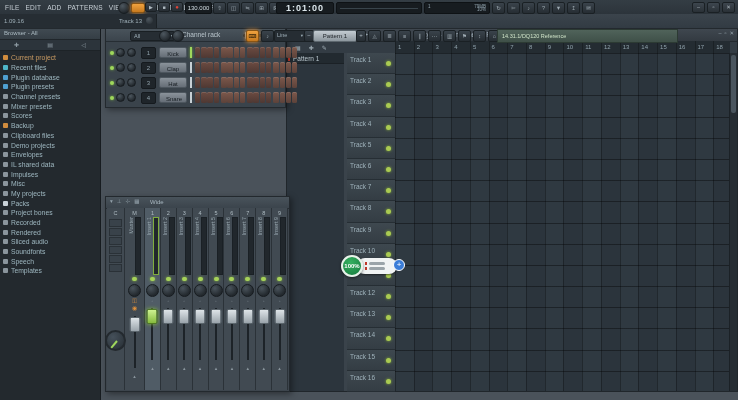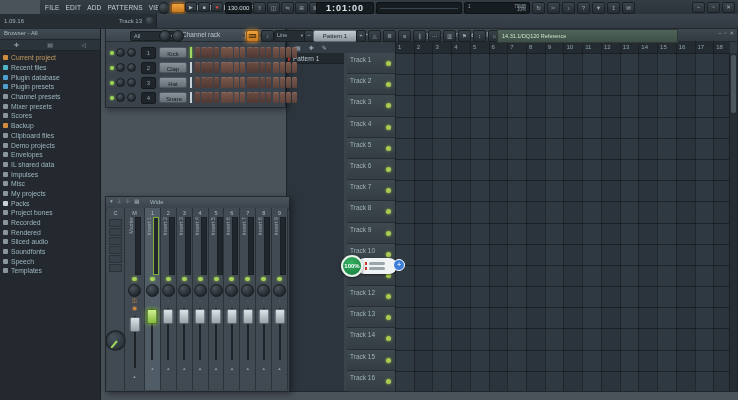--- a/index.html
+++ b/index.html
@@ -1,19 +1,19 @@
 <!DOCTYPE html>
 <html><head>
 <meta charset="utf-8">
 <style>
   html,body{margin:0;padding:0;background:#14181b;}
   .screen{position:relative;width:738px;height:400px;background:#4a525a;overflow:hidden;
           font-family:"Liberation Sans",sans-serif;color:#c3ced6;-webkit-font-smoothing:antialiased;}
   
-  .row1{position:absolute;top:0;left:0;right:0;height:14px;background:linear-gradient(#343d44,#2c343b);border-bottom:1px solid #23292e;z-index:50;margin-left:40px;}
+  .row1{position:absolute;top:0;left:0;right:0;height:14px;background:linear-gradient(#343d44,#2c343b);border-bottom:1px solid #23292e;z-index:50;}
   .row2{position:absolute;top:14px;left:0;right:0;height:14px;background:linear-gradient(#3b444c,#323b43);border-bottom:1px solid #23292e;z-index:50;}
   .menu{position:absolute;left:2px;top:0;height:14px;display:flex;align-items:center;}
   .mi{font-size:6.5px;color:#c6cfd5;padding:0 3px;letter-spacing:.2px;}
   .knob{position:absolute;width:10px;height:10px;border-radius:50%;background:radial-gradient(circle at 35% 30%,#4d575f,#22282d 72%);border:1px solid #171c20;}
   .k1{left:118px;top:2px}.k2{left:159px;top:16px}.k3{left:172px;top:16px}
   .patsong{position:absolute;left:131px;top:3px;width:12px;height:8px;border-radius:2px;background:linear-gradient(#f0a23f,#c77a1f);box-shadow:0 0 4px #e8963a;border:1px solid #8a5514;}
   .tbtn{position:absolute;top:2px;width:12px;height:10px;background:linear-gradient(#3a434b,#262d33);border:1px solid #1a2024;border-radius:2px;color:#aeb9c0;font-size:5px;line-height:9px;text-align:center;padding:0;}
   .play{left:145px}.stop{left:158px}
   .rec{left:171px;color:#e04438;font-size:6px;}
   .lcd{position:absolute;top:2px;height:10px;background:#171c20;border:1px solid #0e1215;border-radius:2px;color:#d3dde2;}

